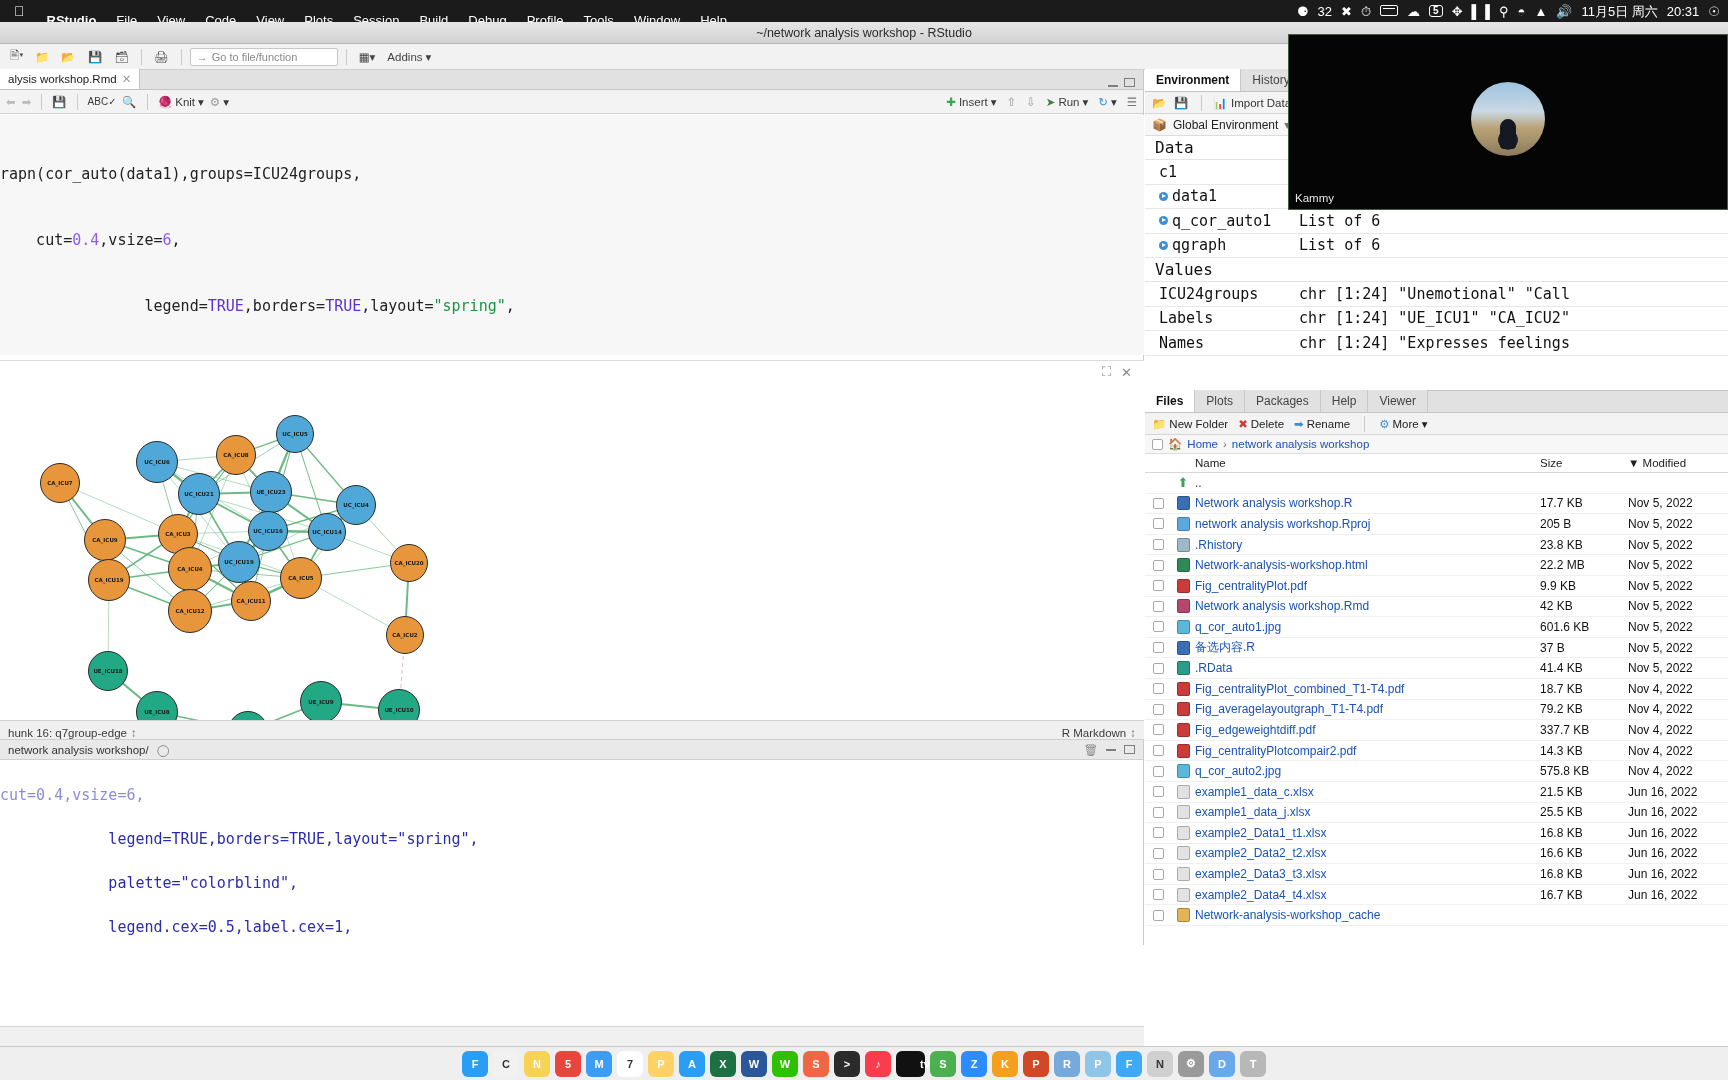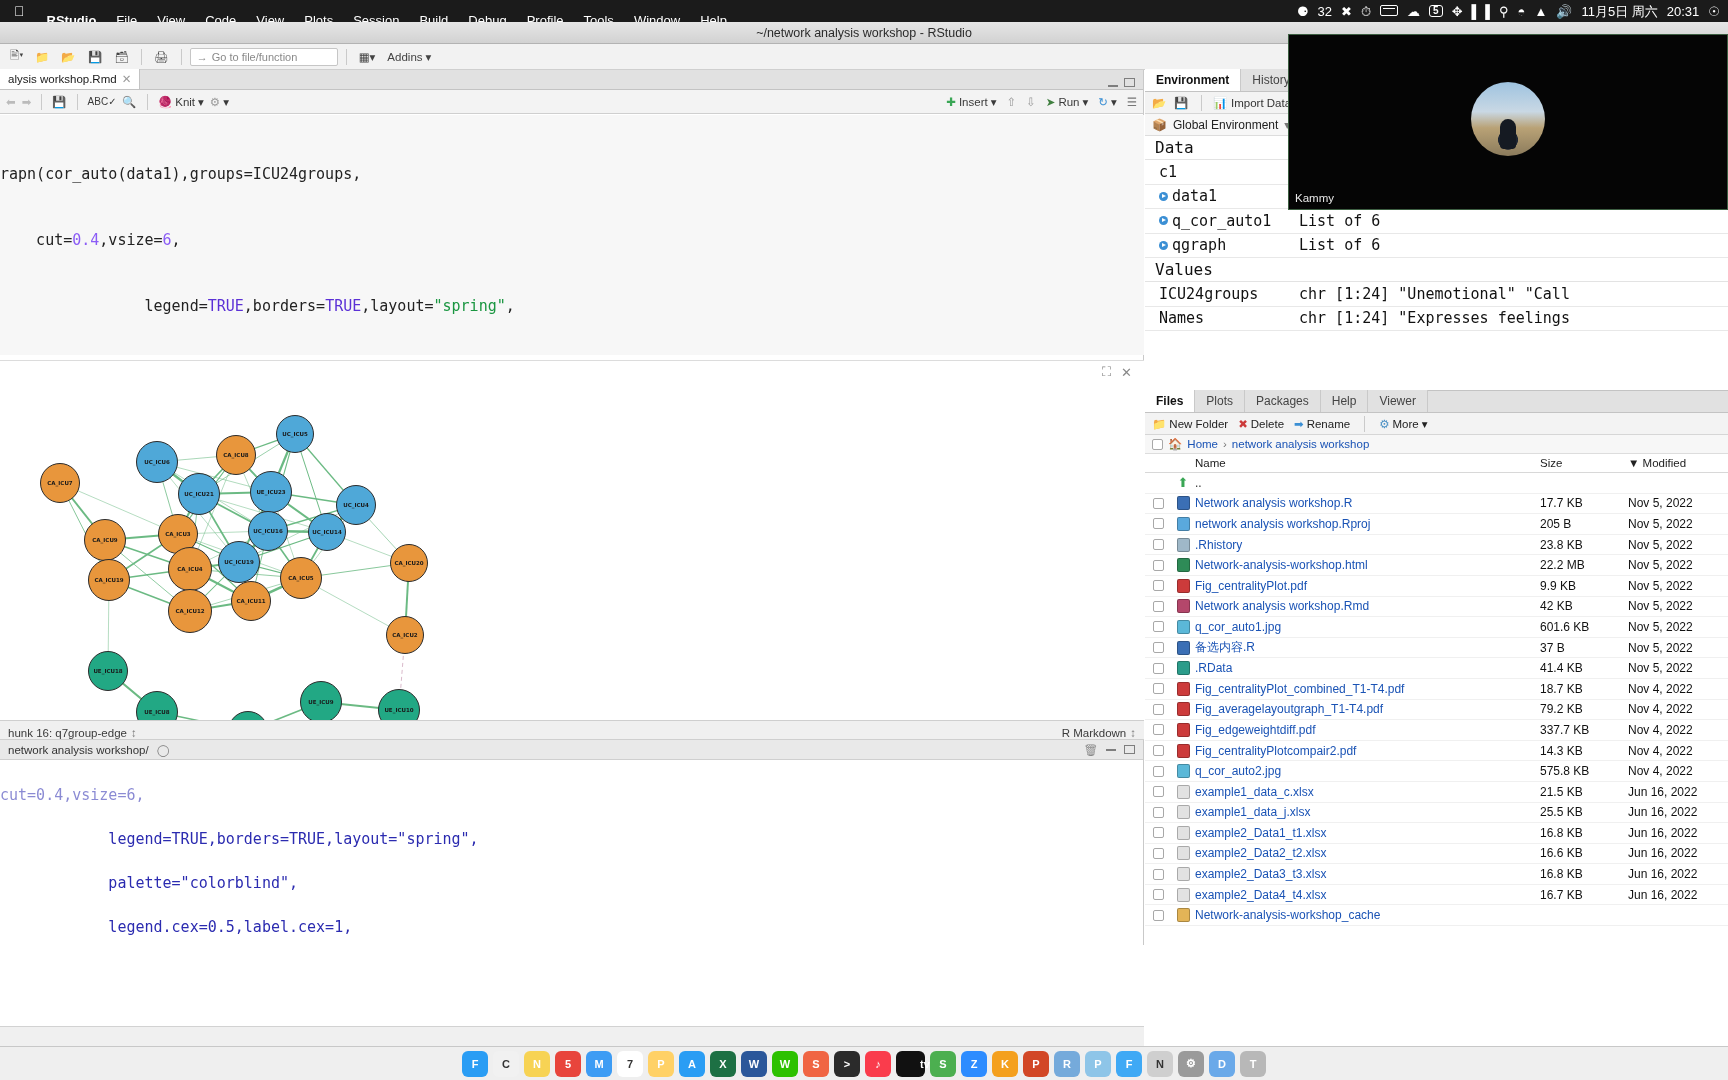--- a/index.html
+++ b/index.html
@@ -522,20 +522,26 @@
       </div>
       <div class="env-section">Values</div>
       <div class="env-row">
         <div class="nm">
           <span>ICU24groups</span>
         </div>
         <div class="vl">chr [1:24] "Unemotional" "Call</div>
       </div>
       <div class="env-row">
         <div class="nm">
+          <span>Labels</span>
+        </div>
+        <div class="vl">chr [1:24] "UE_ICU1" "CA_ICU2"</div>
+      </div>
+      <div class="env-row">
+        <div class="nm">
           <span>Names</span>
         </div>
         <div class="vl">chr [1:24] "Expresses feelings</div>
       </div>
     </div>
 </div>
 
 <div id="video-overlay">
   <div class="avatar"></div>
   <div class="vname">Kammy</div>

